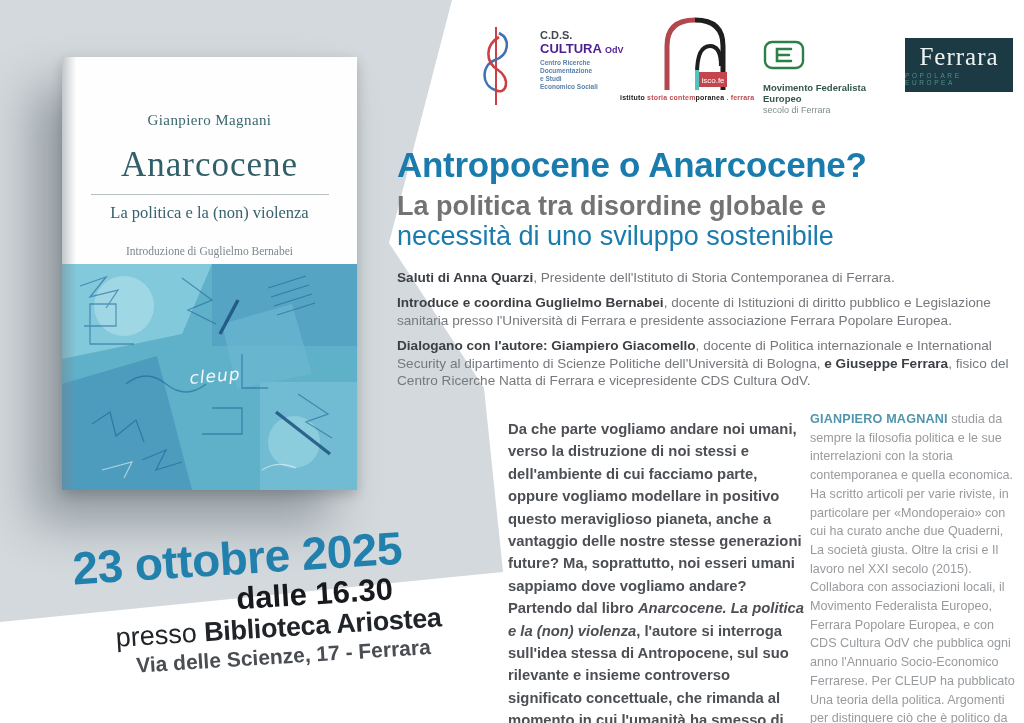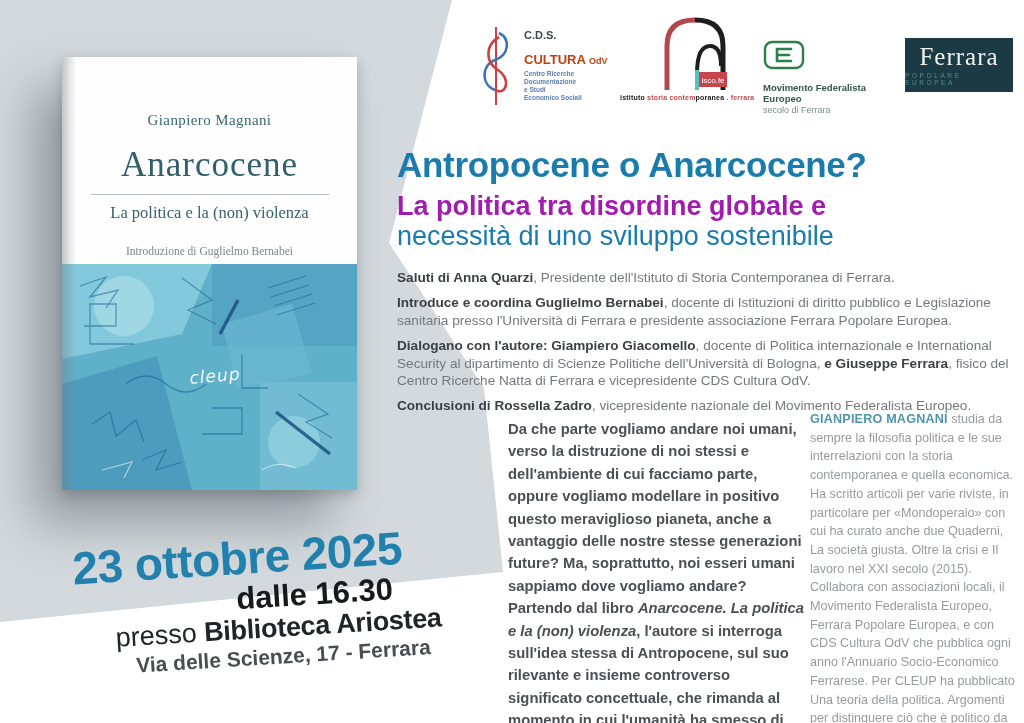--- a/index.html
+++ b/index.html
@@ -28,24 +28,24 @@
   }
   .cover-author{padding-top:55px;font-size:15px;letter-spacing:.4px;color:#3b6770;}
   .cover-title{font-size:35px;margin-top:16px;letter-spacing:1px;color:#315f6a;}
   .cover-rule{width:238px;height:1px;background:#b7bec2;margin:9px auto 0;}
   .cover-subtitle{font-size:16.5px;margin-top:8px;color:#37626c;}
   .cover-intro{font-size:11.5px;margin-top:22px;color:#7d878c;}
   .painting{position:absolute;left:0;top:207px;width:295px;height:226px;overflow:hidden;}
 
   
   .logo{position:absolute;z-index:3;}
-  .cds{left:476px;top:26px;display:flex;gap:8px;align-items:flex-start;}
+  .cds{left:476px;top:26px;display:flex;gap:24px;align-items:flex-start;}
   .cds-text{padding-top:4px;line-height:1;}
   .cds-l1{font-size:11px;font-weight:800;color:#42484d;}
-  .cds-l2{font-size:13px;font-weight:800;color:#c2410c;margin-top:12px;}
+  .cds-l2{font-size:13px;font-weight:800;color:#4c1d95;margin-top:1px;}
   .cds-l2 .odv{font-size:9px;}
   .cds-sub{margin-top:4px;}
   .cds-sub-line{font-size:6.5px;line-height:8px;color:#5a80ab;font-weight:700;}
 
   .isco{left:620px;top:12px;width:150px;}
   .isco-caption{margin-top:2px;font-size:7px;font-weight:700;letter-spacing:.2px;white-space:nowrap;}
   .isco-caption .k{color:#24221f;}
   .isco-caption .r{color:#bf4950;}
 
   .mfe{left:763px;top:40px;width:140px;}
@@ -53,21 +53,21 @@
   .mfe-sec{font-size:9px;color:#7e8e88;margin-top:1px;}
 
   .ferrara{left:905px;top:38px;width:108px;height:54px;background:#1c3a43;
     display:flex;flex-direction:column;align-items:center;justify-content:center;}
   .ferrara-name{font-family:"Liberation Serif",serif;font-size:25px;color:#eef3f2;letter-spacing:1px;line-height:25px;}
   .ferrara-sub{font-size:6.5px;letter-spacing:2.6px;color:#4f8f8c;margin-top:3px;}
 
   
   .main{position:absolute;left:397px;top:106px;width:625px;z-index:2;margin-top:40px;}
   .title-l1{font-size:35px;font-weight:800;color:#1a7bad;letter-spacing:-.3px;line-height:38px;}
-  .title-l2{font-size:27px;font-weight:700;color:#a21caf;line-height:30px;margin-top:7px;}
+  .title-l2{font-size:27px;font-weight:700;color:#737373;line-height:30px;margin-top:7px;}
   .title-l3{font-size:27px;font-weight:400;color:#1a7bad;line-height:30px;}
   .program{margin-top:18px;}
   .prog-p{margin:0 0 8px 0;font-size:13.6px;line-height:17.4px;color:#75797d;}
   .prog-p .b{font-weight:700;color:#3c3f43;}
 
   .columns{position:absolute;left:508px;top:418px;width:507px;z-index:2;}
   .descr{position:absolute;left:0;top:0;width:296px;
     font-size:14.8px;font-weight:700;color:#4c4f53;line-height:22.4px;}
   .descr .i{font-style:italic;}
   .bio{position:absolute;left:302px;top:-8px;width:205px;
@@ -186,21 +186,20 @@
 </div>
 
 <div class="main">
   <div class="title-l1">Antropocene o Anarcocene?</div>
   <div class="title-l2">La politica tra disordine globale e</div>
   <div class="title-l3">necessità di uno sviluppo sostenibile</div>
   <div class="program">
       <p class="prog-p"><span class="b">Saluti di Anna Quarzi</span><span>, Presidente dell'Istituto di Storia Contemporanea di Ferrara.</span></p>
       <p class="prog-p"><span class="b">Introduce e coordina Guglielmo Bernabei</span><span>, docente di Istituzioni di diritto pubblico e Legislazione sanitaria presso l'Università di Ferrara e presidente associazione Ferrara Popolare Europea.</span></p>
       <p class="prog-p"><span class="b">Dialogano con l'autore: Giampiero Giacomello</span><span>, docente di Politica internazionale e International Security al dipartimento di Scienze Politiche dell'Università di Bologna, </span><span class="b">e Giuseppe Ferrara</span><span>, fisico del Centro Ricerche Natta di Ferrara e vicepresidente CDS Cultura OdV.</span></p>
-      <p class="prog-p"><span class="b">Conclusioni di Rossella Zadro</span><span>, vicepresidente nazionale del Movimento Federalista Europeo.</span></p>
     </div>
 </div>
 
 <div class="columns">
   <div class="descr"><span>Da che parte vogliamo andare noi umani, verso la distruzione di noi stessi e dell'ambiente di cui facciamo parte, oppure vogliamo modellare in positivo questo meraviglioso pianeta, anche a vantaggio delle nostre stesse generazioni future? Ma, soprattutto, noi esseri umani sappiamo dove vogliamo andare? Partendo dal libro </span><span class="i">Anarcocene. La politica e la (non) violenza</span><span>, l'autore si interroga sull'idea stessa di Antropocene, sul suo rilevante e insieme controverso significato concettuale, che rimanda al momento in cui l'umanità ha smesso di sentirsi parte integrante del sistema Terra: ci siamo staccati dall'ambiente, in un mondo artificiale tutto nostro, ma non ci rendiamo conto che non possiamo esistere senza di esso.</span></div>
   <div class="bio"><span class="hl">GIANPIERO MAGNANI</span><span> studia da sempre la filosofia politica e le sue interrelazioni con la storia contemporanea e quella economica. Ha scritto articoli per varie riviste, in particolare per «Mondoperaio» con cui ha curato anche due Quaderni, La società giusta. Oltre la crisi e Il lavoro nel XXI secolo (2015). Collabora con associazioni locali, il Movimento Federalista Europeo, Ferrara Popolare Europea, e con CDS Cultura OdV che pubblica ogni anno l'Annuario Socio-Economico Ferrarese. Per CLEUP ha pubblicato Una teoria della politica. Argomenti per distinguere ciò che è politico da ciò che non lo è (2023).</span></div>
 </div>
 
 <div class="date-block">
   <div class="date-l1">23 ottobre 2025</div>

